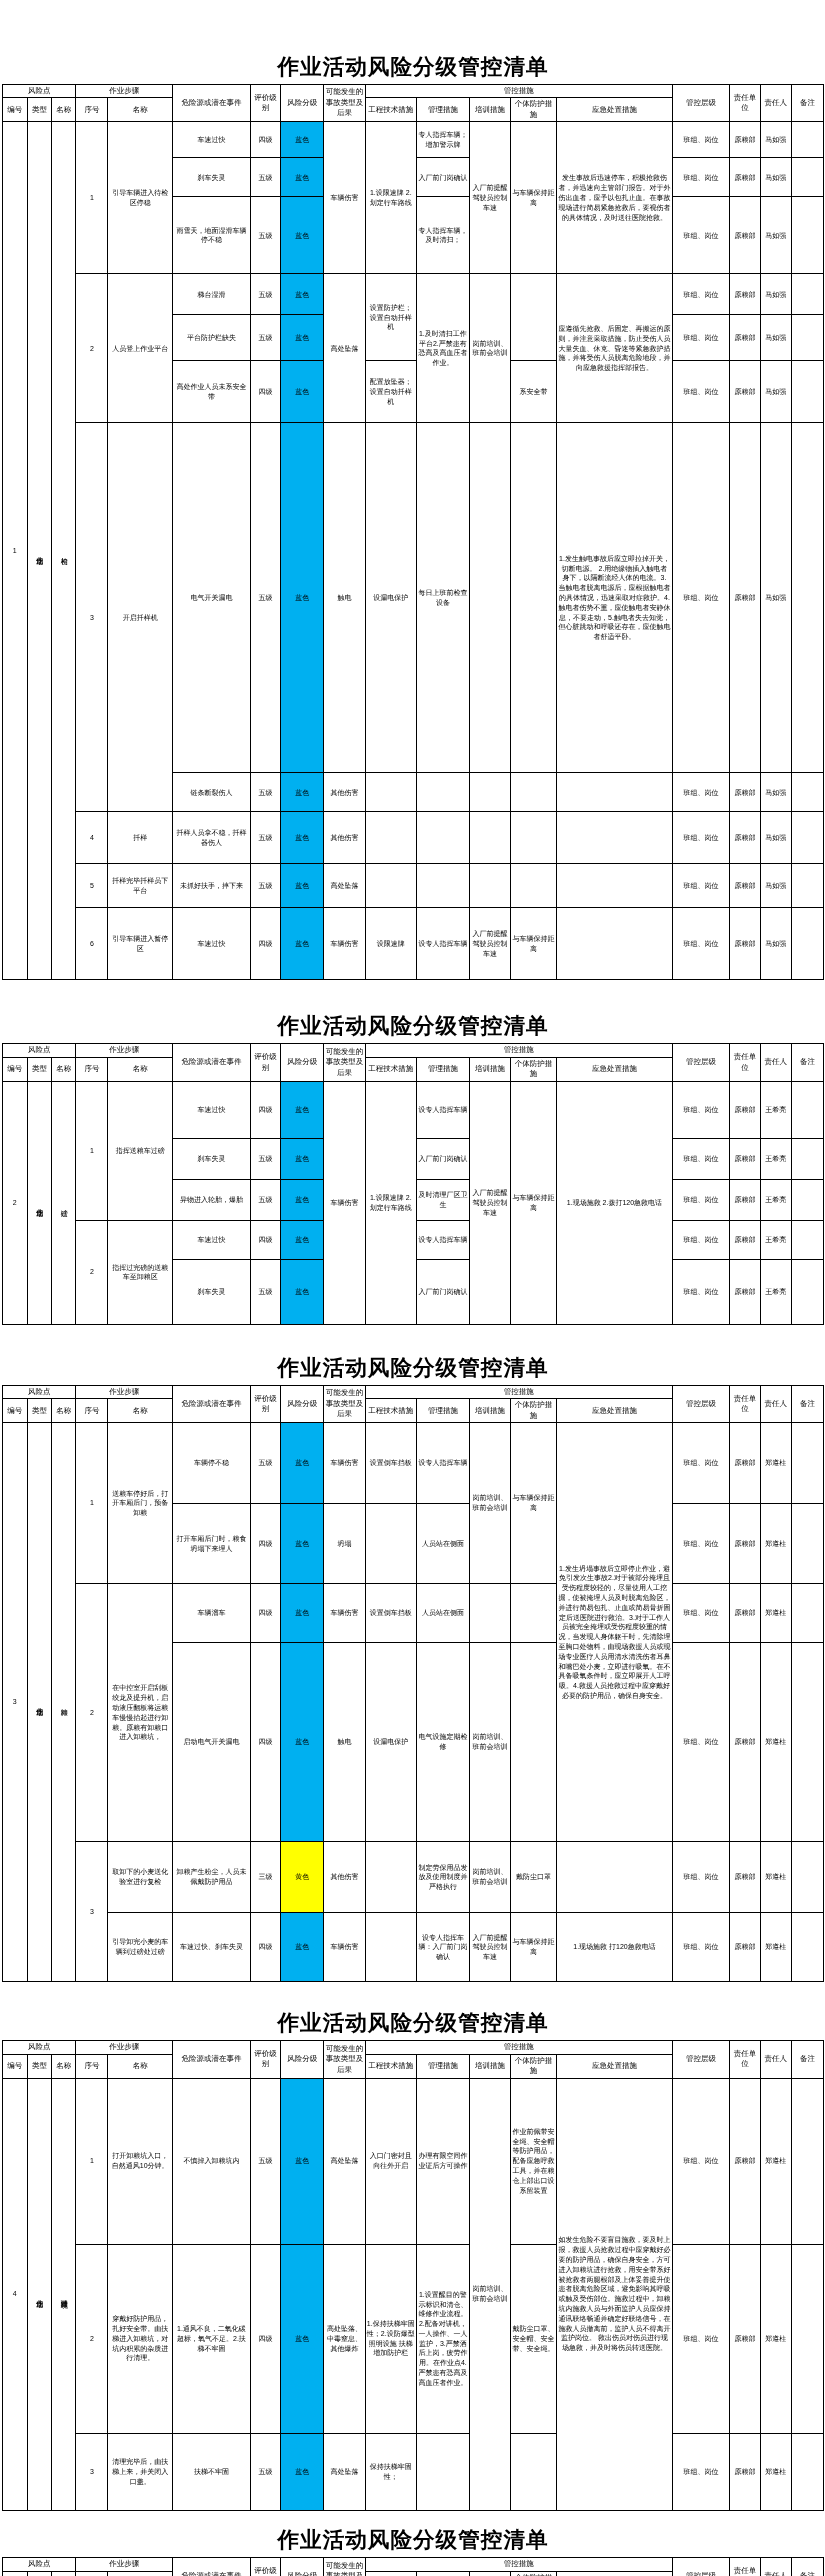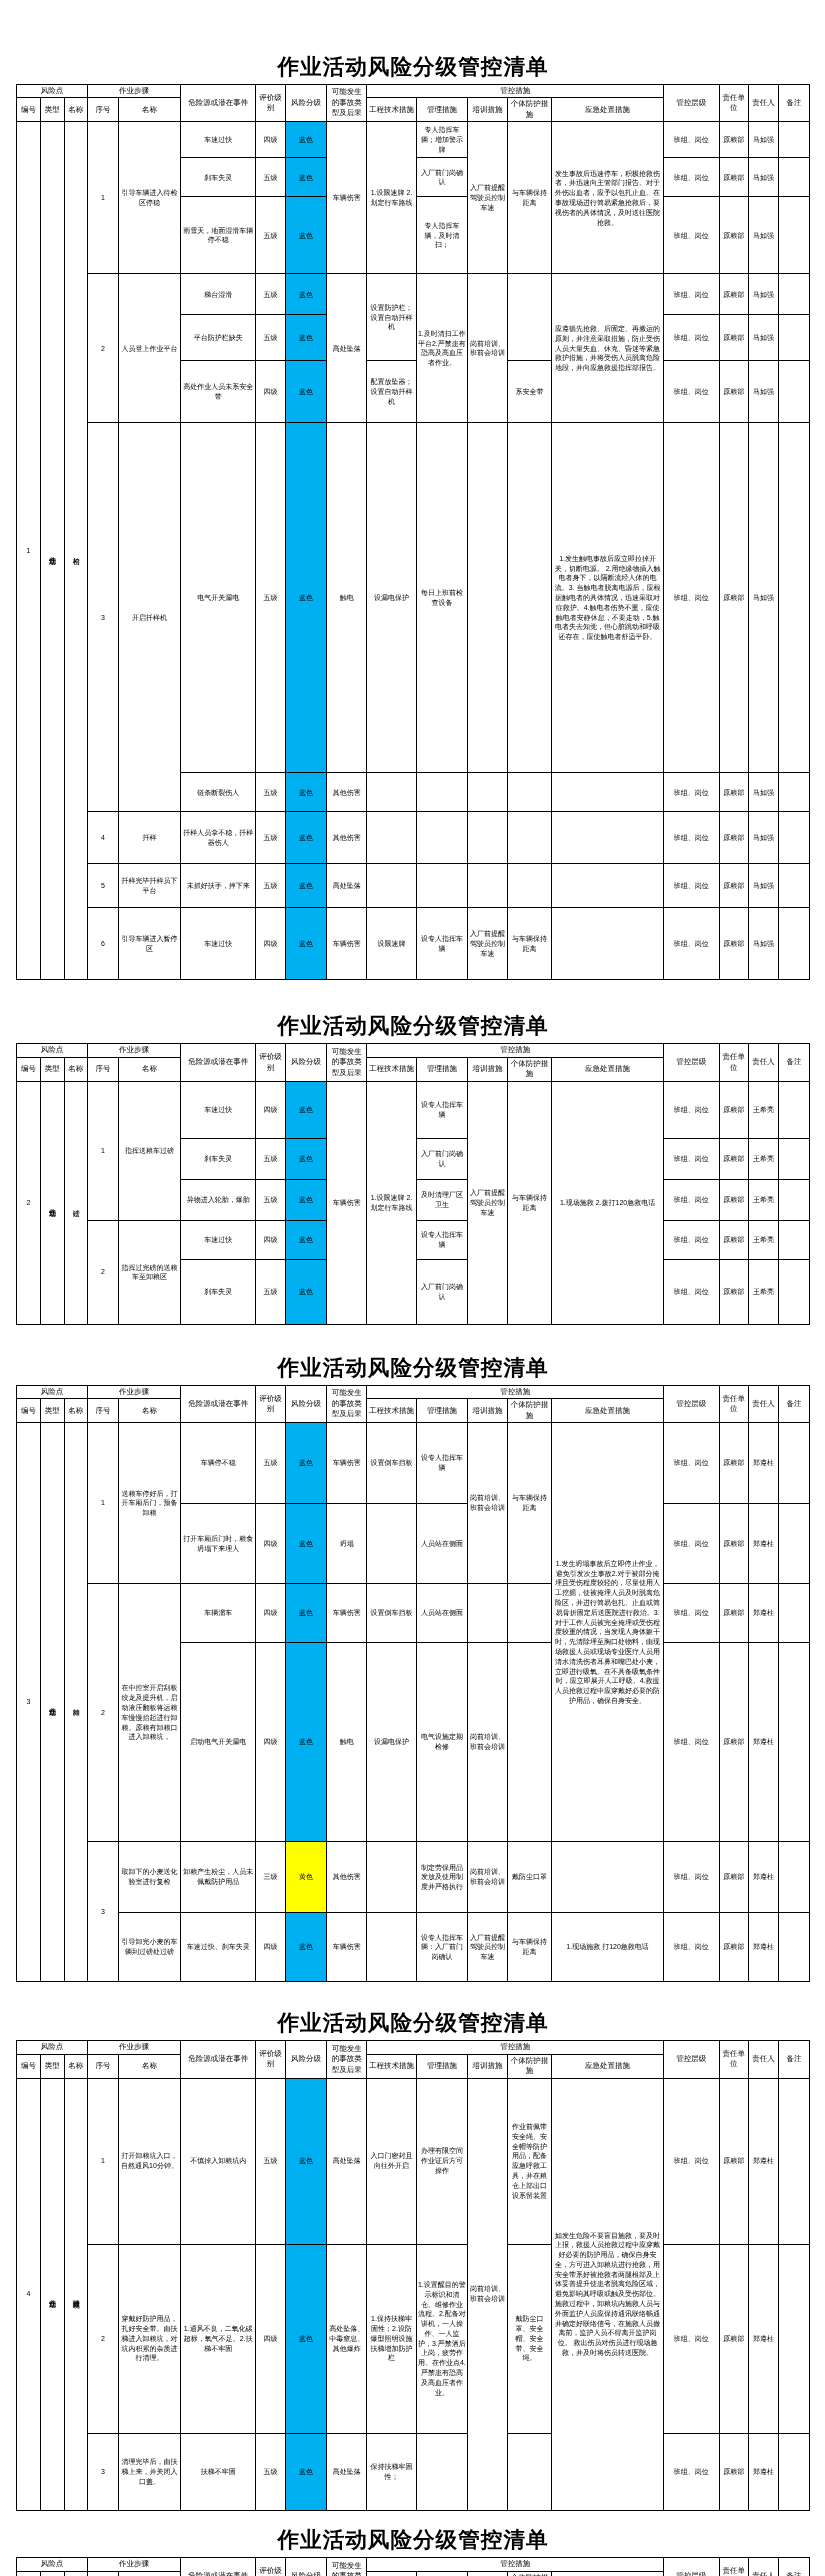--- a/index.html
+++ b/index.html
@@ -1,20 +1,20 @@
 <!DOCTYPE html>
 <html style="font-size:8.2px"><head>
 <meta charset="utf-8">
 <style>
   html,body{margin:0;padding:0;}
   body{
     width:826px;height:4091px;overflow:hidden;background:#ffffff;color:#000;
     font-family:"Liberation Sans","DejaVu Sans",sans-serif;
   }
-  .page{margin:0 16px;}
+  .page{margin:0 2px;}
   .page-title{
     font-family:"Liberation Serif","DejaVu Serif",serif;
     font-weight:bold;text-align:center;font-size:21.6px;line-height:1.15;
     letter-spacing:1px;margin-bottom:4.1px;
   }
   .mt1{padding-top:55px;} .mt2{padding-top:34px;} .mt3{padding-top:31px;}
   .mt4{padding-top:29px;} .mt5{padding-top:17.5px;}
   table.risk{width:100%;border-collapse:collapse;table-layout:fixed;border:1.3px solid #000;}
   table.risk th,table.risk td{
     border:0.5px solid #000;text-align:center;vertical-align:middle;

